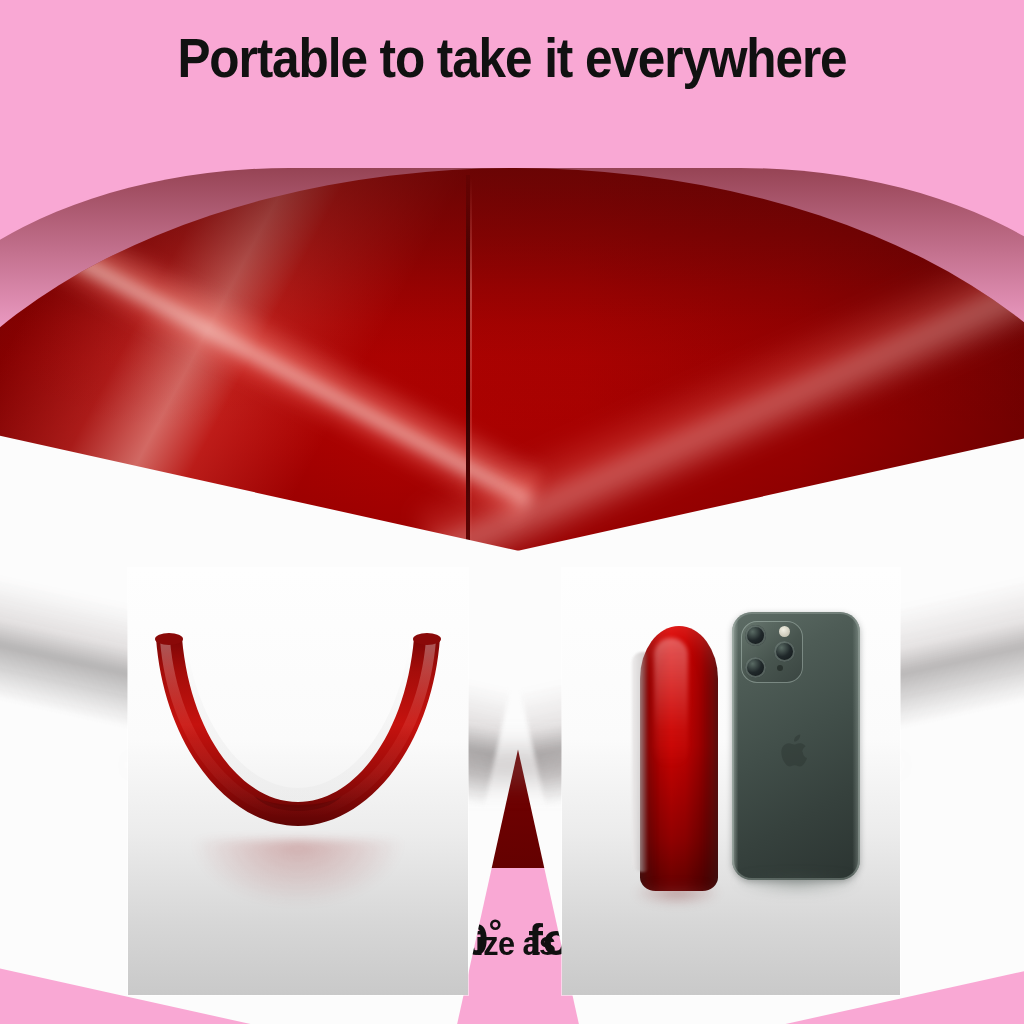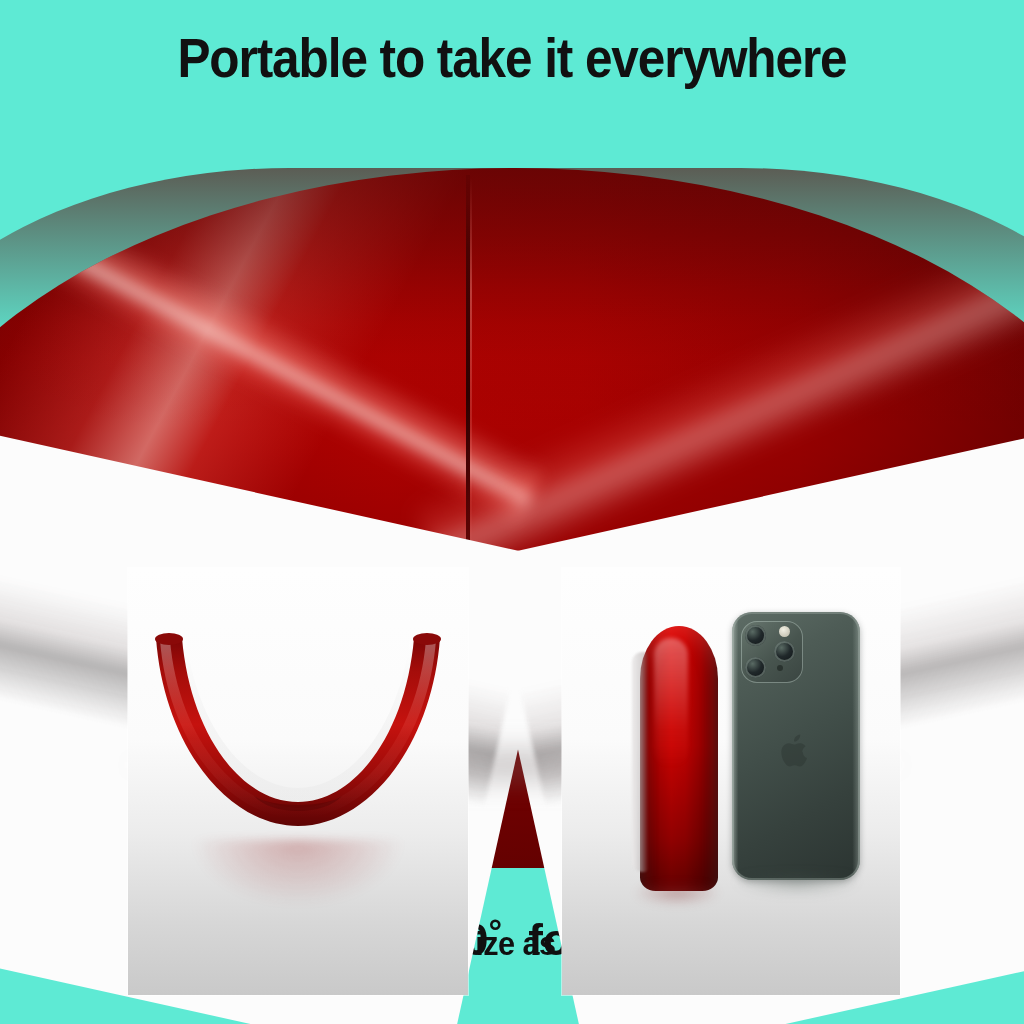--- a/index.html
+++ b/index.html
@@ -3,21 +3,21 @@
 <meta charset="utf-8">
 <title>Portable to take it everywhere</title>
 <style>
   html,body{margin:0;padding:0;}
   body{
     width:1024px;height:1024px;overflow:hidden;
     background:#fdfdfd;
     font-family:"Liberation Sans","DejaVu Sans",sans-serif;
     position:relative;
   }
-  #stage{position:absolute;left:0;top:0;width:1024px;height:1024px;overflow:hidden;background:#5eead4;}
+  #stage{position:absolute;left:0;top:0;width:1024px;height:1024px;overflow:hidden;background:#f9a8d4;}
 
   
   .headline{
     position:absolute;left:0;top:26px;width:1024px;
     text-align:center;
     font-size:55px;font-weight:bold;
     letter-spacing:-1.2px;
     color:#111111;
     transform:scaleX(0.90);
     transform-origin:50% 50%;

